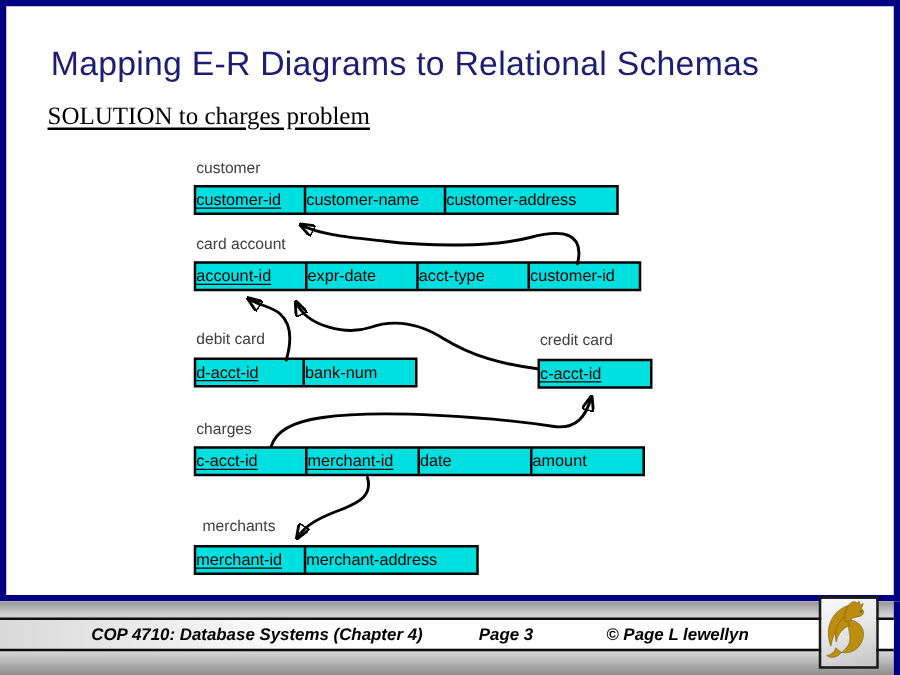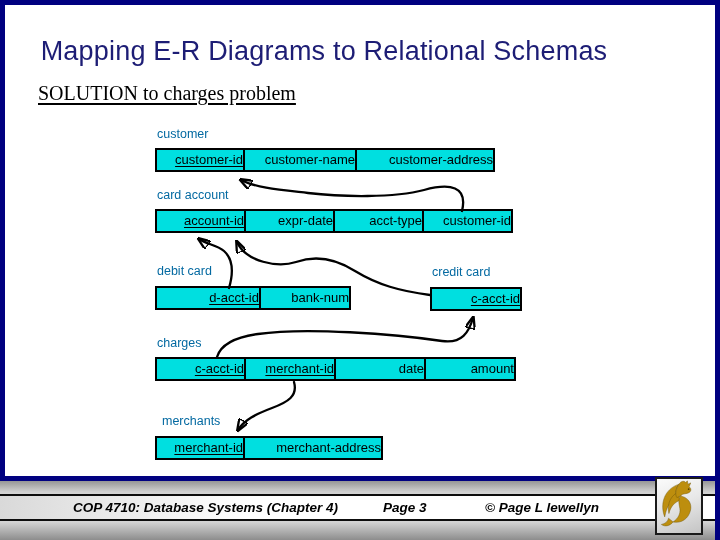--- a/index.html
+++ b/index.html
@@ -9,24 +9,24 @@
   
   .frame{position:absolute;left:0;top:0;width:720px;height:481px;background:#fff;
          box-shadow:inset 0 0 0 5px var(--frame,#000080);}
 
   .title{position:absolute;left:0;top:36px;width:648px;text-align:center;
          font-size:27px;color:var(--title,#1d1d75);letter-spacing:.2px;white-space:nowrap;}
   .subtitle{position:absolute;left:38px;top:82px;font-family:"Liberation Serif",serif;
             font-size:20px;color:#000;text-decoration:underline;text-underline-offset:3px;white-space:nowrap;}
 
   .diagram{position:absolute;left:0;top:0;width:720px;height:481px;}
-  .tbl-label{position:absolute;font-size:12.5px;color:#0369a1;white-space:nowrap;z-index:2;}
+  .tbl-label{position:absolute;font-size:12.5px;color:#404040;white-space:nowrap;z-index:2;}
   .tbl{position:absolute;display:inline-flex;background:#000;padding:2px;gap:2px;z-index:1;}
   .cell{background:var(--cell,#00dfe0);height:20px;line-height:20px;font-size:13px;color:#000;
-        text-align:right;white-space:nowrap;overflow:visible;}
+        text-align:left;white-space:nowrap;overflow:visible;}
   .cell.key{text-decoration:underline;text-underline-offset:2px;}
   svg.arrows{position:absolute;left:0;top:0;width:720px;height:481px;z-index:5;pointer-events:none;}
   svg.arrows path{fill:none;stroke:#000;stroke-width:2.3;stroke-linecap:round;}
 
   
   .footer-strip{position:absolute;left:0;top:481px;width:720px;height:59px;box-sizing:border-box;
     border-right:5px solid var(--frame,#000080);
     background:linear-gradient(to bottom,#969696 0%,#cfcfcf 18%,#ececec 40%,#d2d2d2 70%,#8d8d8d 100%);}
   .footer-bar{position:absolute;left:0;right:0;top:13px;height:23px;
     background:linear-gradient(to right,#d9d9d9,#ffffff 35%);
@@ -72,21 +72,21 @@
         </div>
         <div class="tbl-label" style="left: 157px; top: 188px;">card account</div>
         <div class="tbl" style="left: 155px; top: 209px;">
           <div class="cell key" style="width: 87px;">account-id</div>
           <div class="cell" style="width: 87px;">expr-date</div>
           <div class="cell" style="width: 87px;">acct-type</div>
           <div class="cell" style="width: 87px;">customer-id</div>
         </div>
         <div class="tbl-label" style="left: 157px; top: 264px;">debit card</div>
         <div class="tbl" style="left: 155px; top: 286px;">
-          <div class="cell key" style="width: 102px;">d-acct-id</div>
+          <div class="cell key" style="width: 85px;">d-acct-id</div>
           <div class="cell" style="width: 88px;">bank-num</div>
         </div>
         <div class="tbl-label" style="left: 432px; top: 265px;">credit card</div>
         <div class="tbl" style="left: 430px; top: 287px;">
           <div class="cell key" style="width: 88px;">c-acct-id</div>
         </div>
         <div class="tbl-label" style="left: 157px; top: 336px;">charges</div>
         <div class="tbl" style="left: 155px; top: 357px;">
           <div class="cell key" style="width: 87px;">c-acct-id</div>
           <div class="cell key" style="width: 88px;">merchant-id</div>

